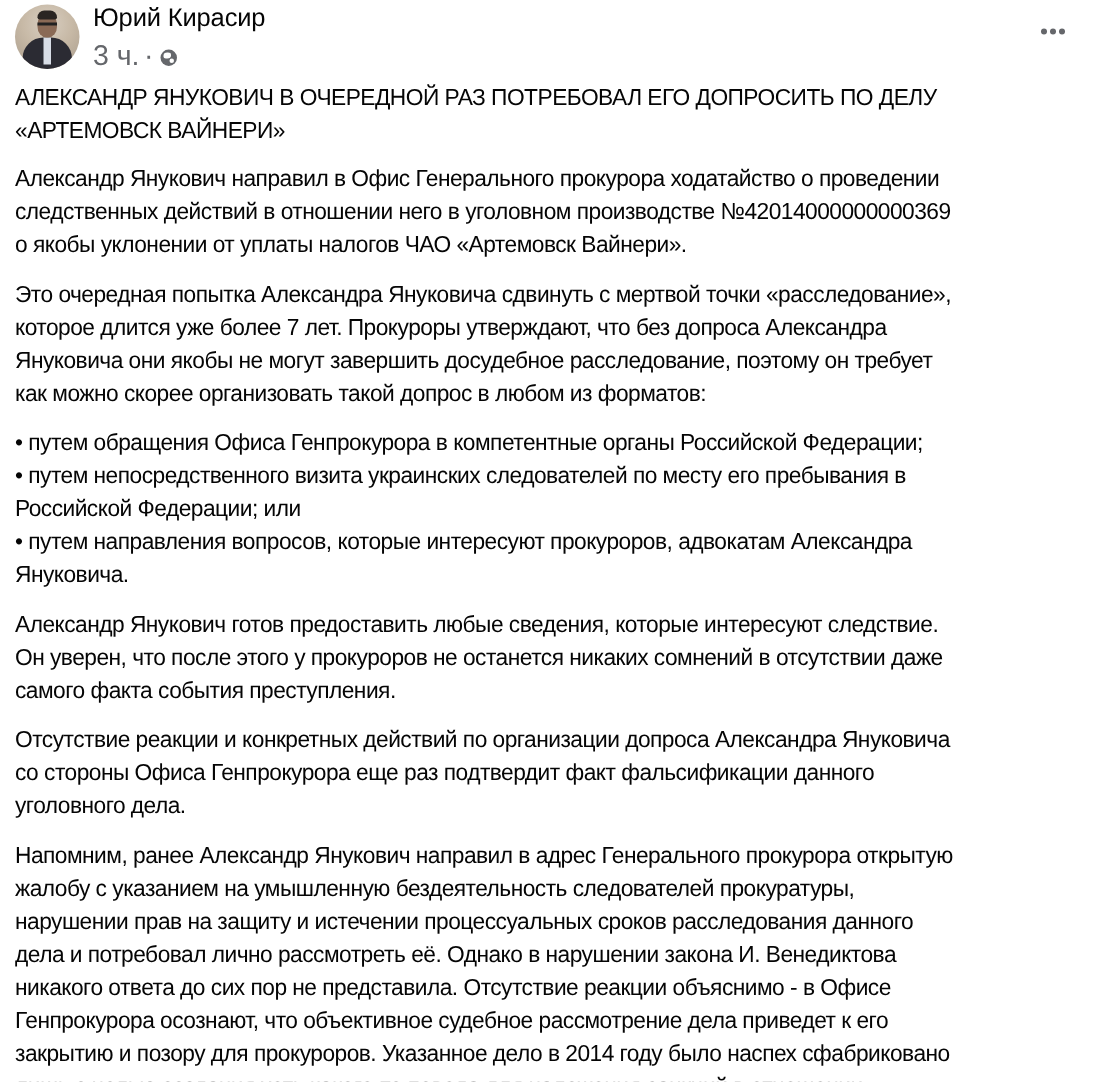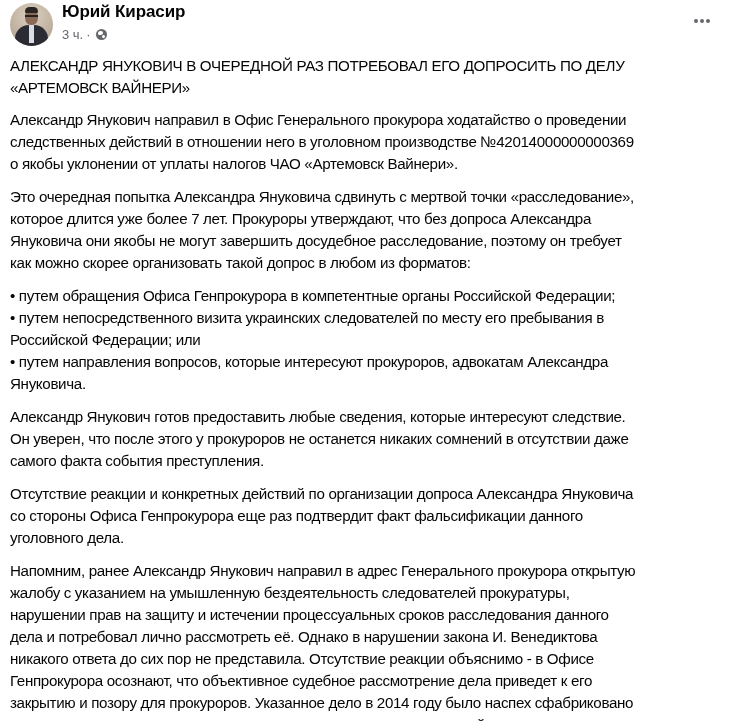--- a/index.html
+++ b/index.html
@@ -25,25 +25,25 @@
     position: absolute; left: 15px; top: 12px; width: 13px; height: 2px; background: #222;
   }
   .avatar .suit {
     position: absolute; left: 5px; top: 22px; width: 33px; height: 26px;
     border-radius: 14px 14px 0 0; background: #2b2b33;
   }
   .avatar .shirt {
     position: absolute; left: 19px; top: 22px; width: 5px; height: 18px; background: #d8dde6;
   }
   .author-name {
-    position: absolute; left: 62px; top: 2px; font-size: 17px; font-weight: bold; color: #050505;
+    position: absolute; left: 62px; top: 2px; font-size: 17px; font-weight: normal; color: #050505;
     letter-spacing: -0.1px;
   }
   .meta {
-    position: absolute; left: 62px; top: 27px; font-size: 13px; color: #65676b;
+    position: absolute; left: 62px; top: 27px; font-size: 19px; color: #65676b;
     display: flex; align-items: center; gap: 3px;
   }
   .globe-icon {
     display: inline-block; width: 11px; height: 11px; border-radius: 50%;
     background: #65676b; position: relative; margin-left: 2px;
   }
   .globe-icon::before {
     content: ""; position: absolute; left: 2px; top: 2px; width: 5px; height: 4px;
     border-radius: 50% 40% 50% 30%; background: #ffffff;
   }

